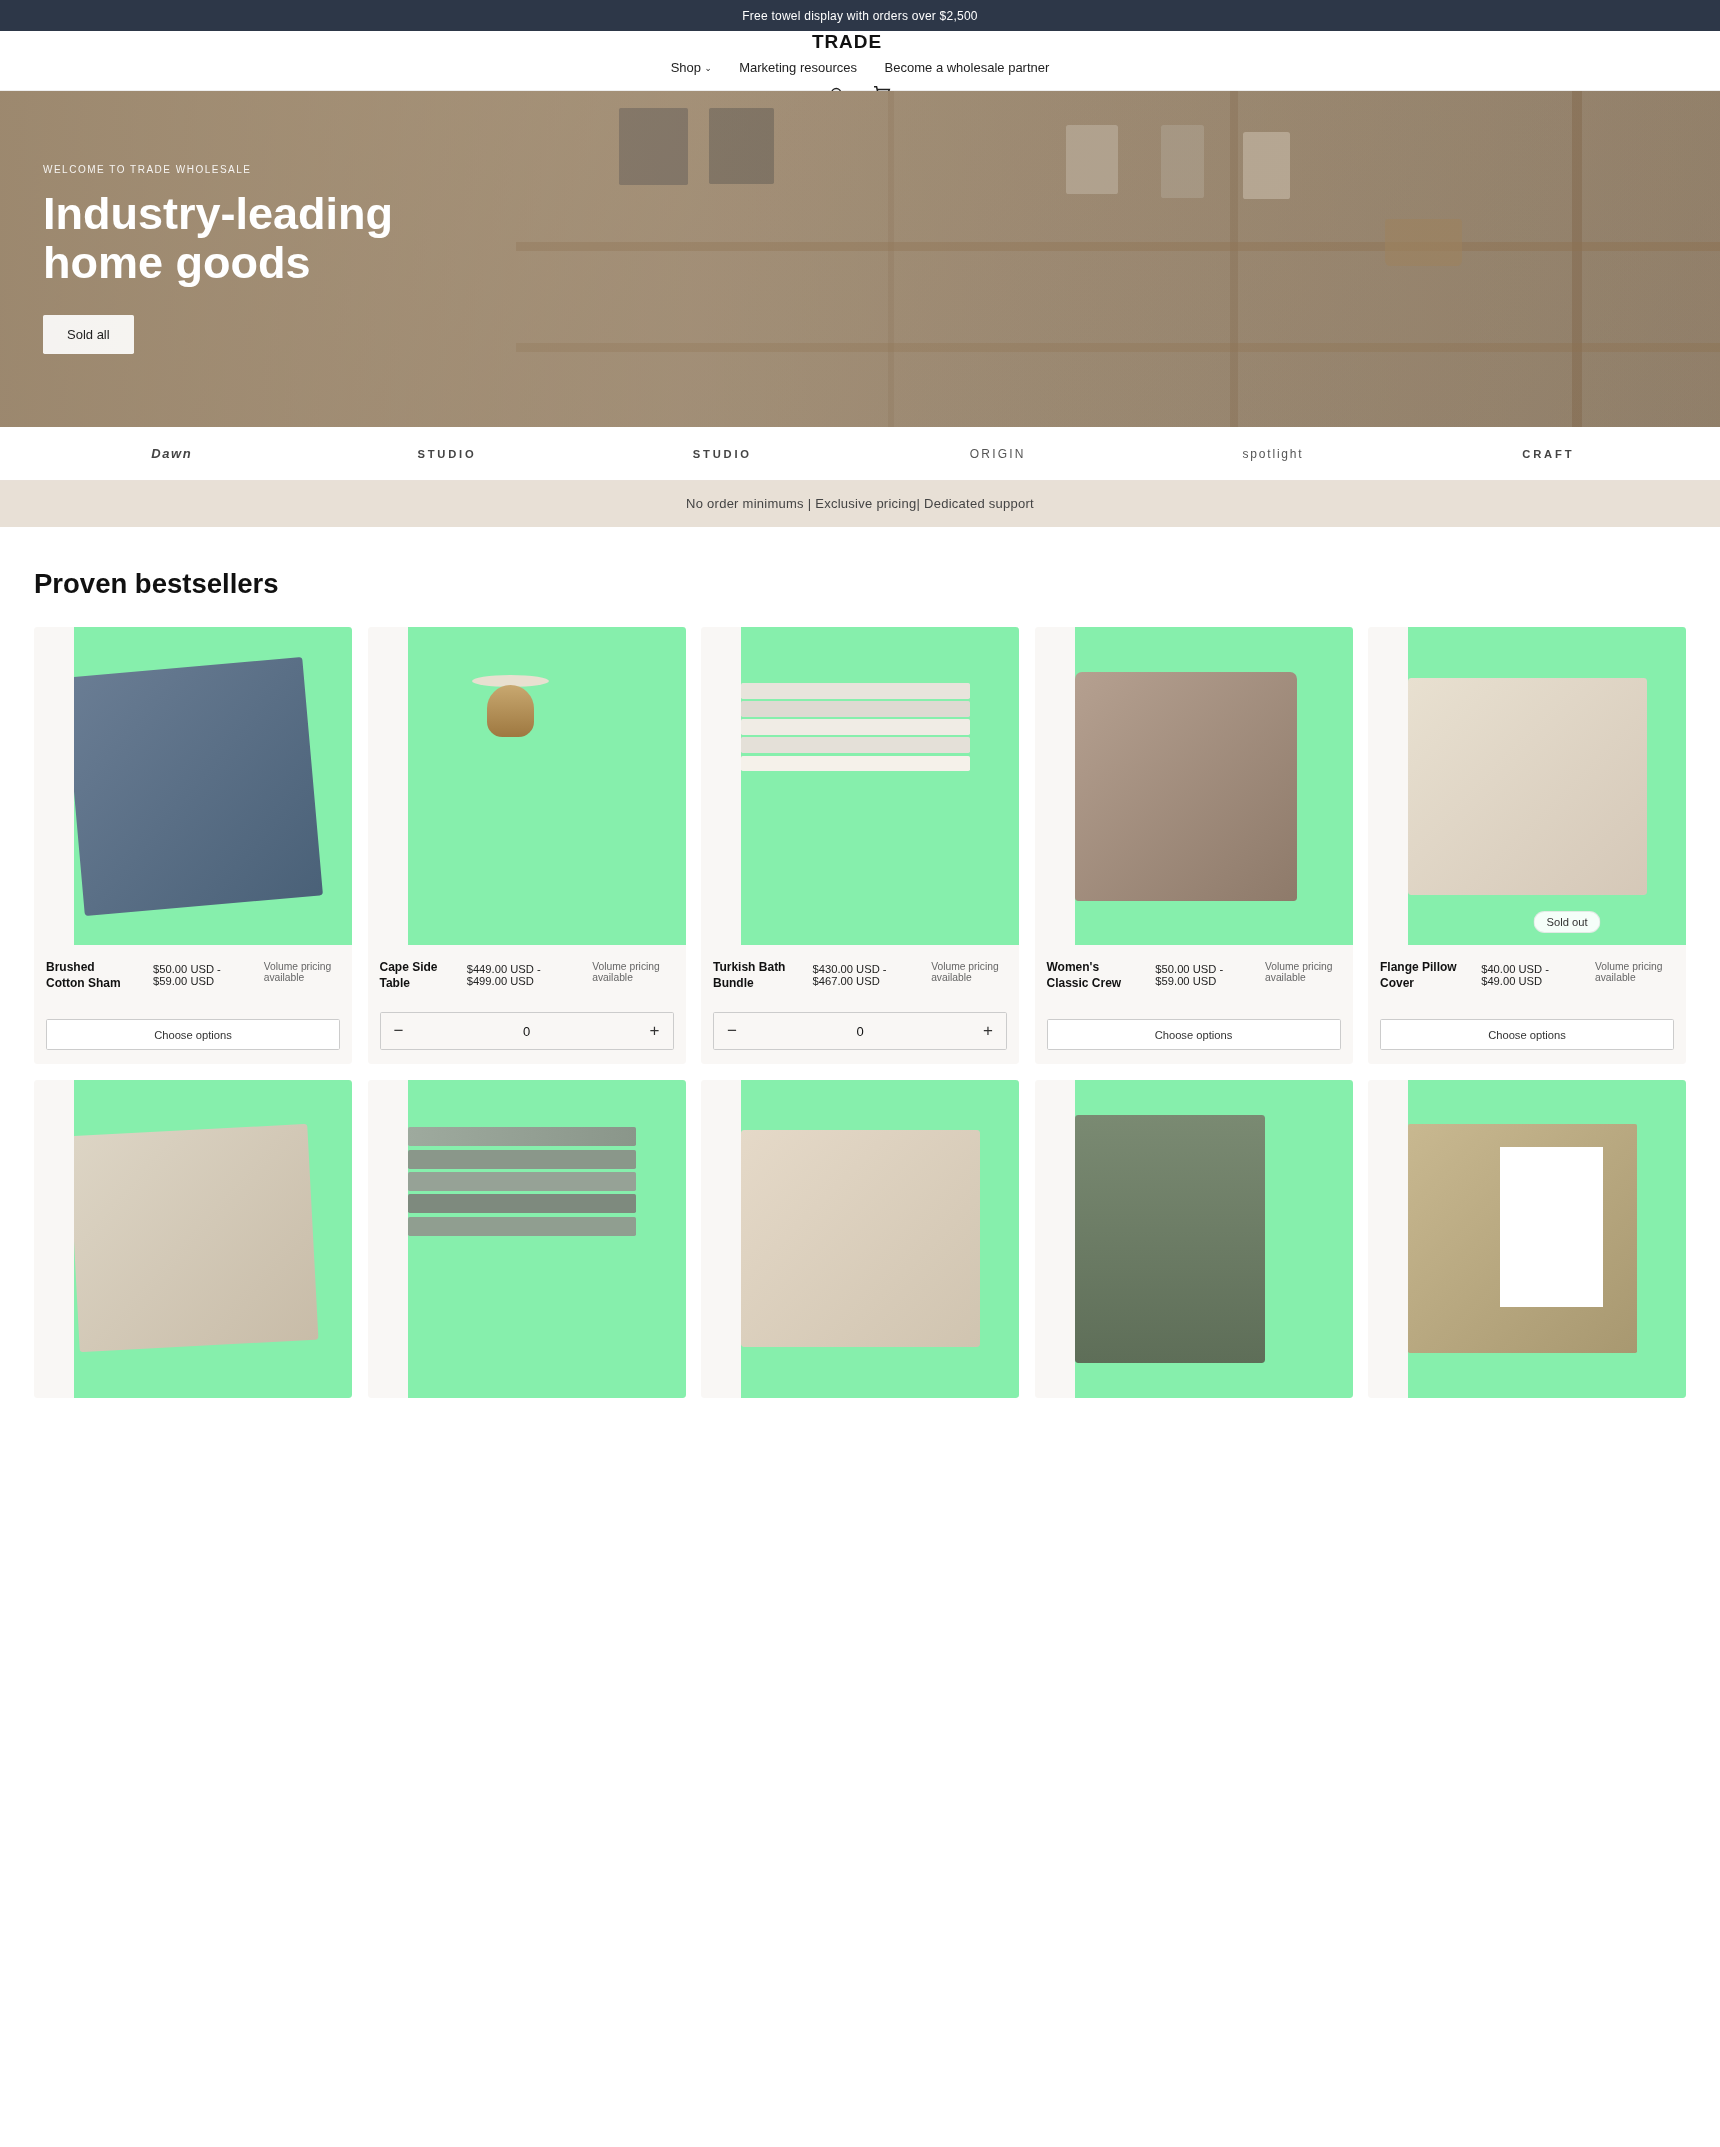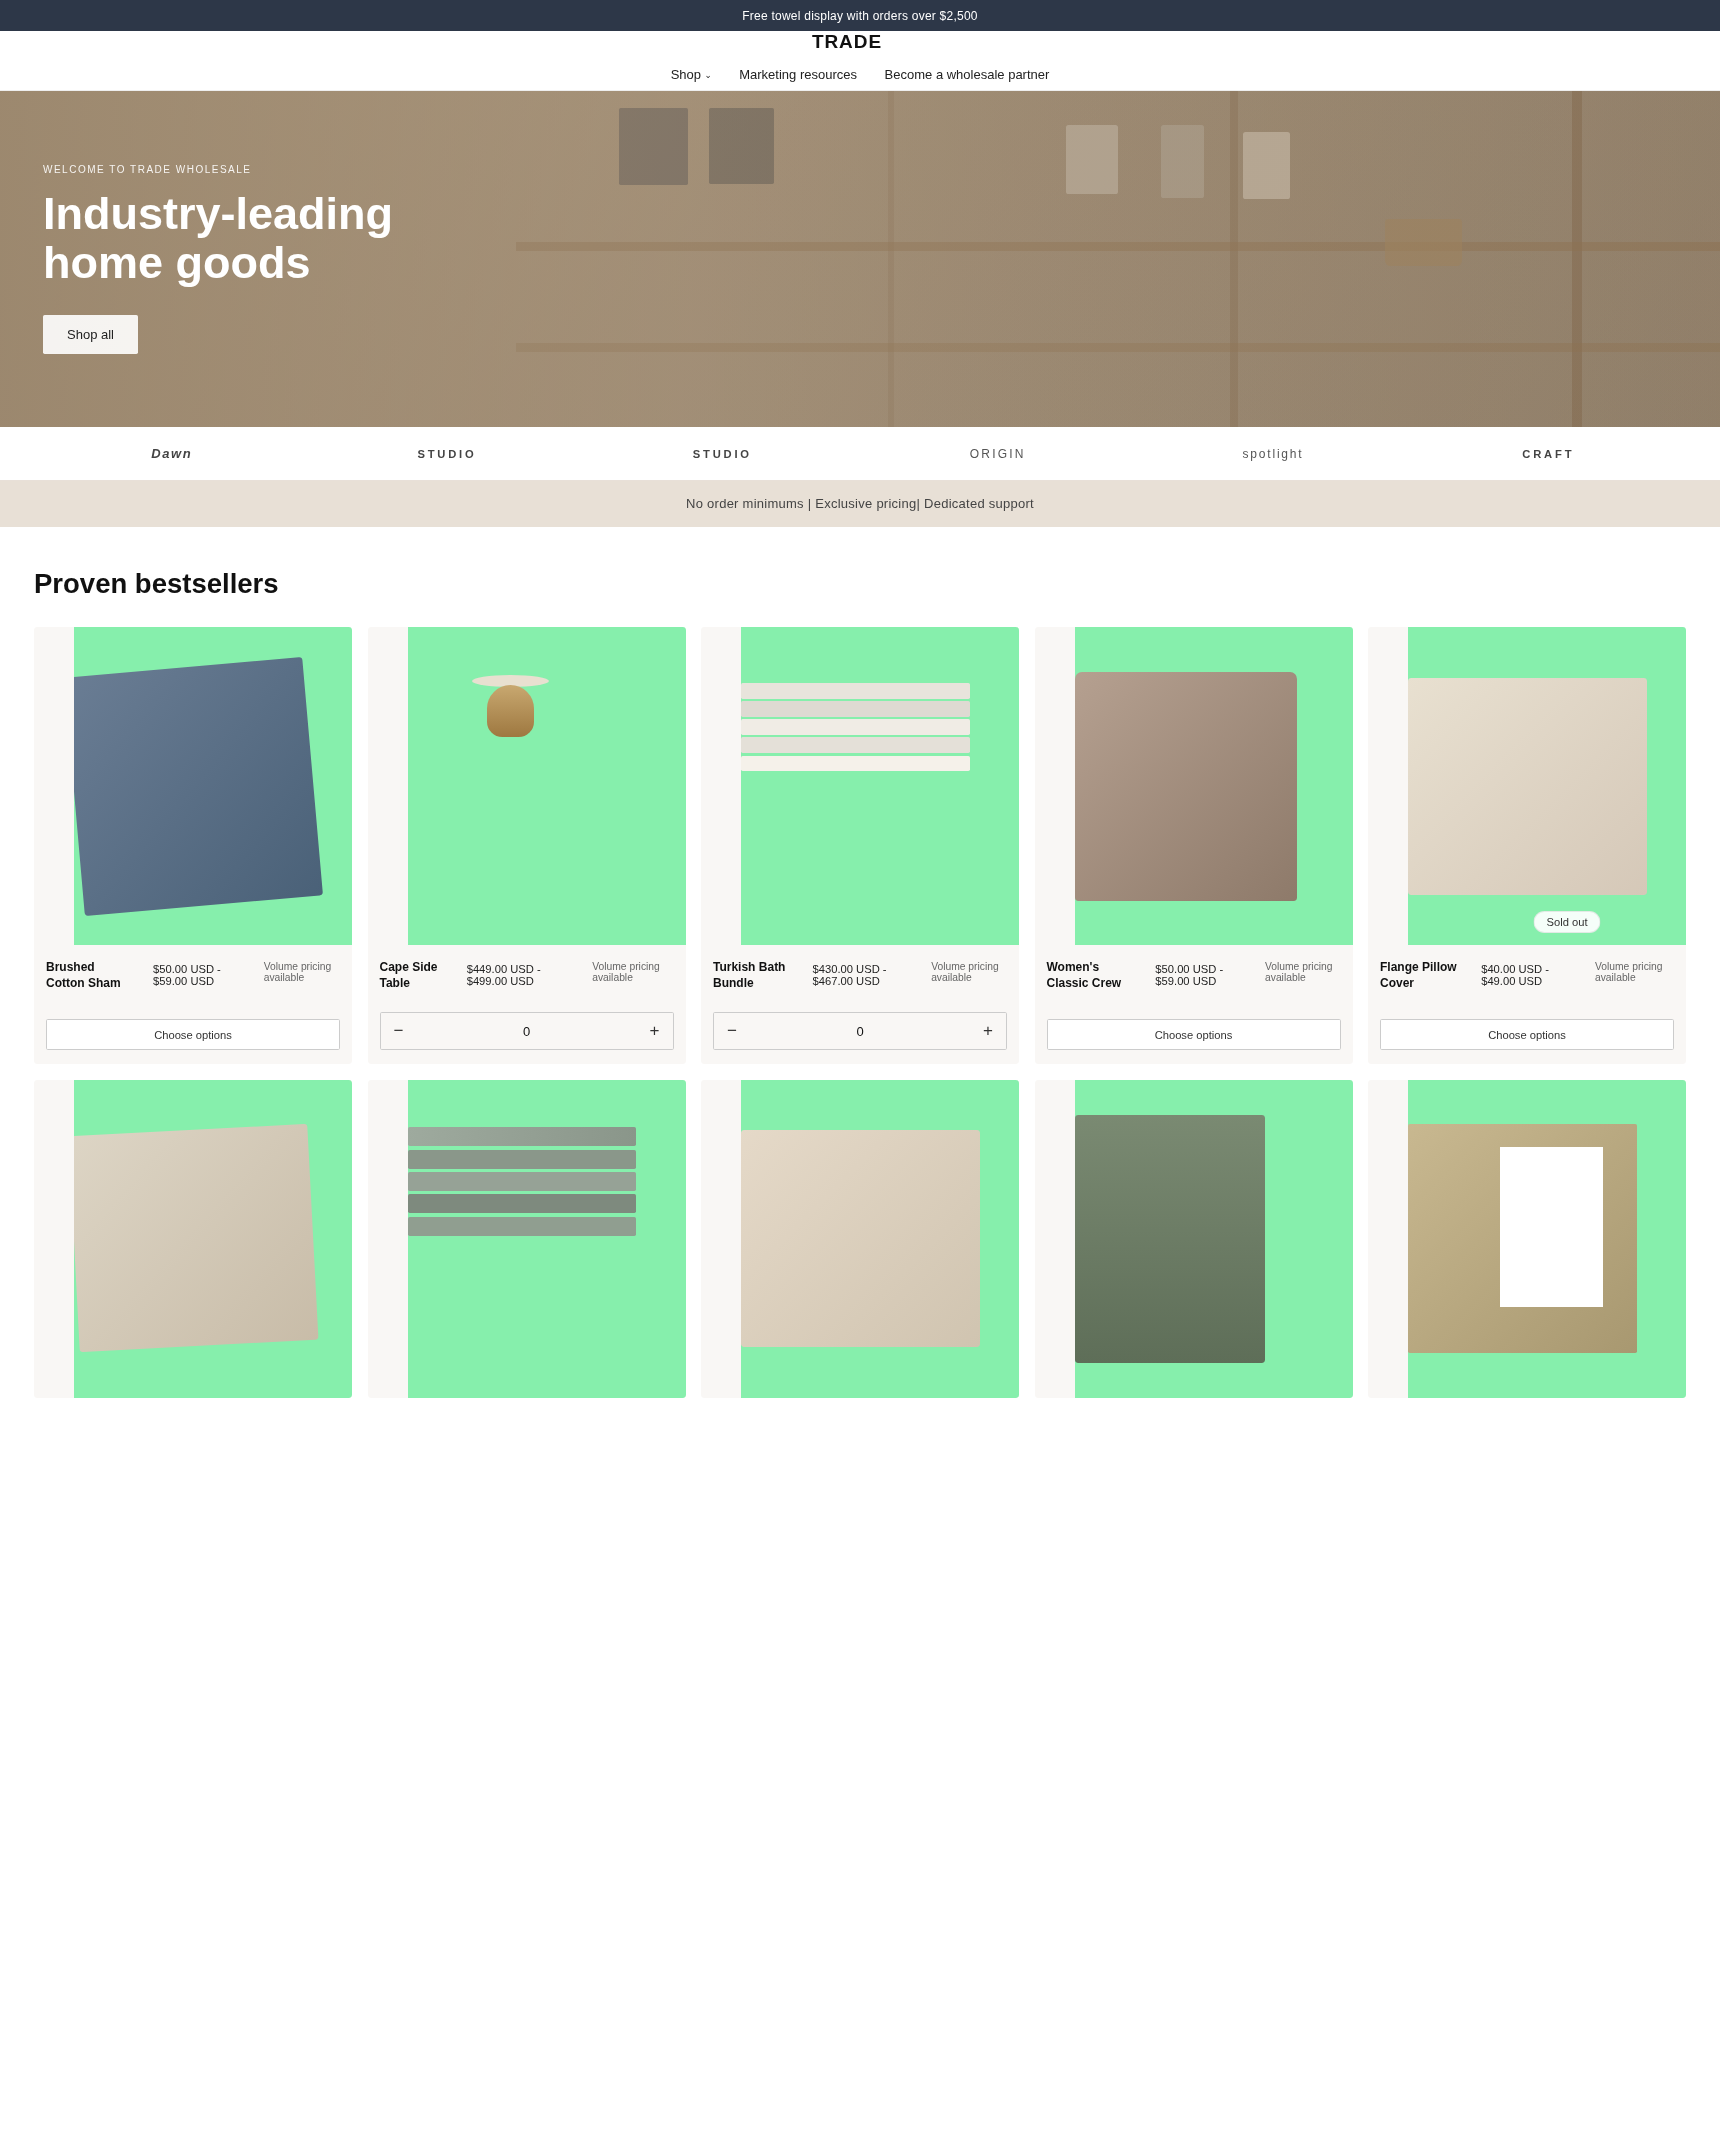--- a/index.html
+++ b/index.html
@@ -31,21 +31,20 @@
       letter-spacing: 0.05em;
       color: #111;
       margin-right: 26px;
       text-transform: uppercase;
     }
     .nav {
       display: flex;
       align-items: flex-end;
       gap: 0;
       flex: 1;
-      margin-top: 7px;
     }
     .nav-item {
       display: flex;
       align-items: center;
       gap: 3.4px;
       padding: 6.9px 13.8px;
       font-size: 13px;
       color: #222;
       cursor: pointer;
       text-decoration: none;
@@ -454,21 +453,21 @@
     <div style="position:absolute;right:60%;top:5%;width:69px;height:77px;background:rgba(55,60,70,0.5);border-radius:1.7px;"></div>
     <div style="position:absolute;right:55%;top:5%;width:65px;height:76px;background:rgba(45,50,58,0.45);border-radius:1.7px;"></div>
 
     <div style="position:absolute;right:15%;top:38%;width:77px;height:47px;background:rgba(160,130,90,0.6);border-radius:3.4px 3.4px 5.2px 5.2px;"></div>
 
     <div style="position:absolute;inset:0;background:linear-gradient(to right, rgba(150,130,105,0.8) 0%, rgba(160,140,115,0.4) 40%, rgba(140,120,95,0.2) 100%);"></div>
   </div>
   <div class="hero-content">
     <div class="hero-eyebrow">WELCOME TO TRADE WHOLESALE</div>
     <h1 class="hero-title">Industry-leading home goods</h1>
-    <button class="hero-btn">Shop all</button>
+    <button class="hero-btn">Sold all</button>
   </div>
 </section>
 
 <div class="brand-strip">
   <div class="brand-item italic">
     <span>Dawn</span>
   </div>
   <div class="brand-item bold-spacing">
     <span>STUDIO</span>
   </div>

